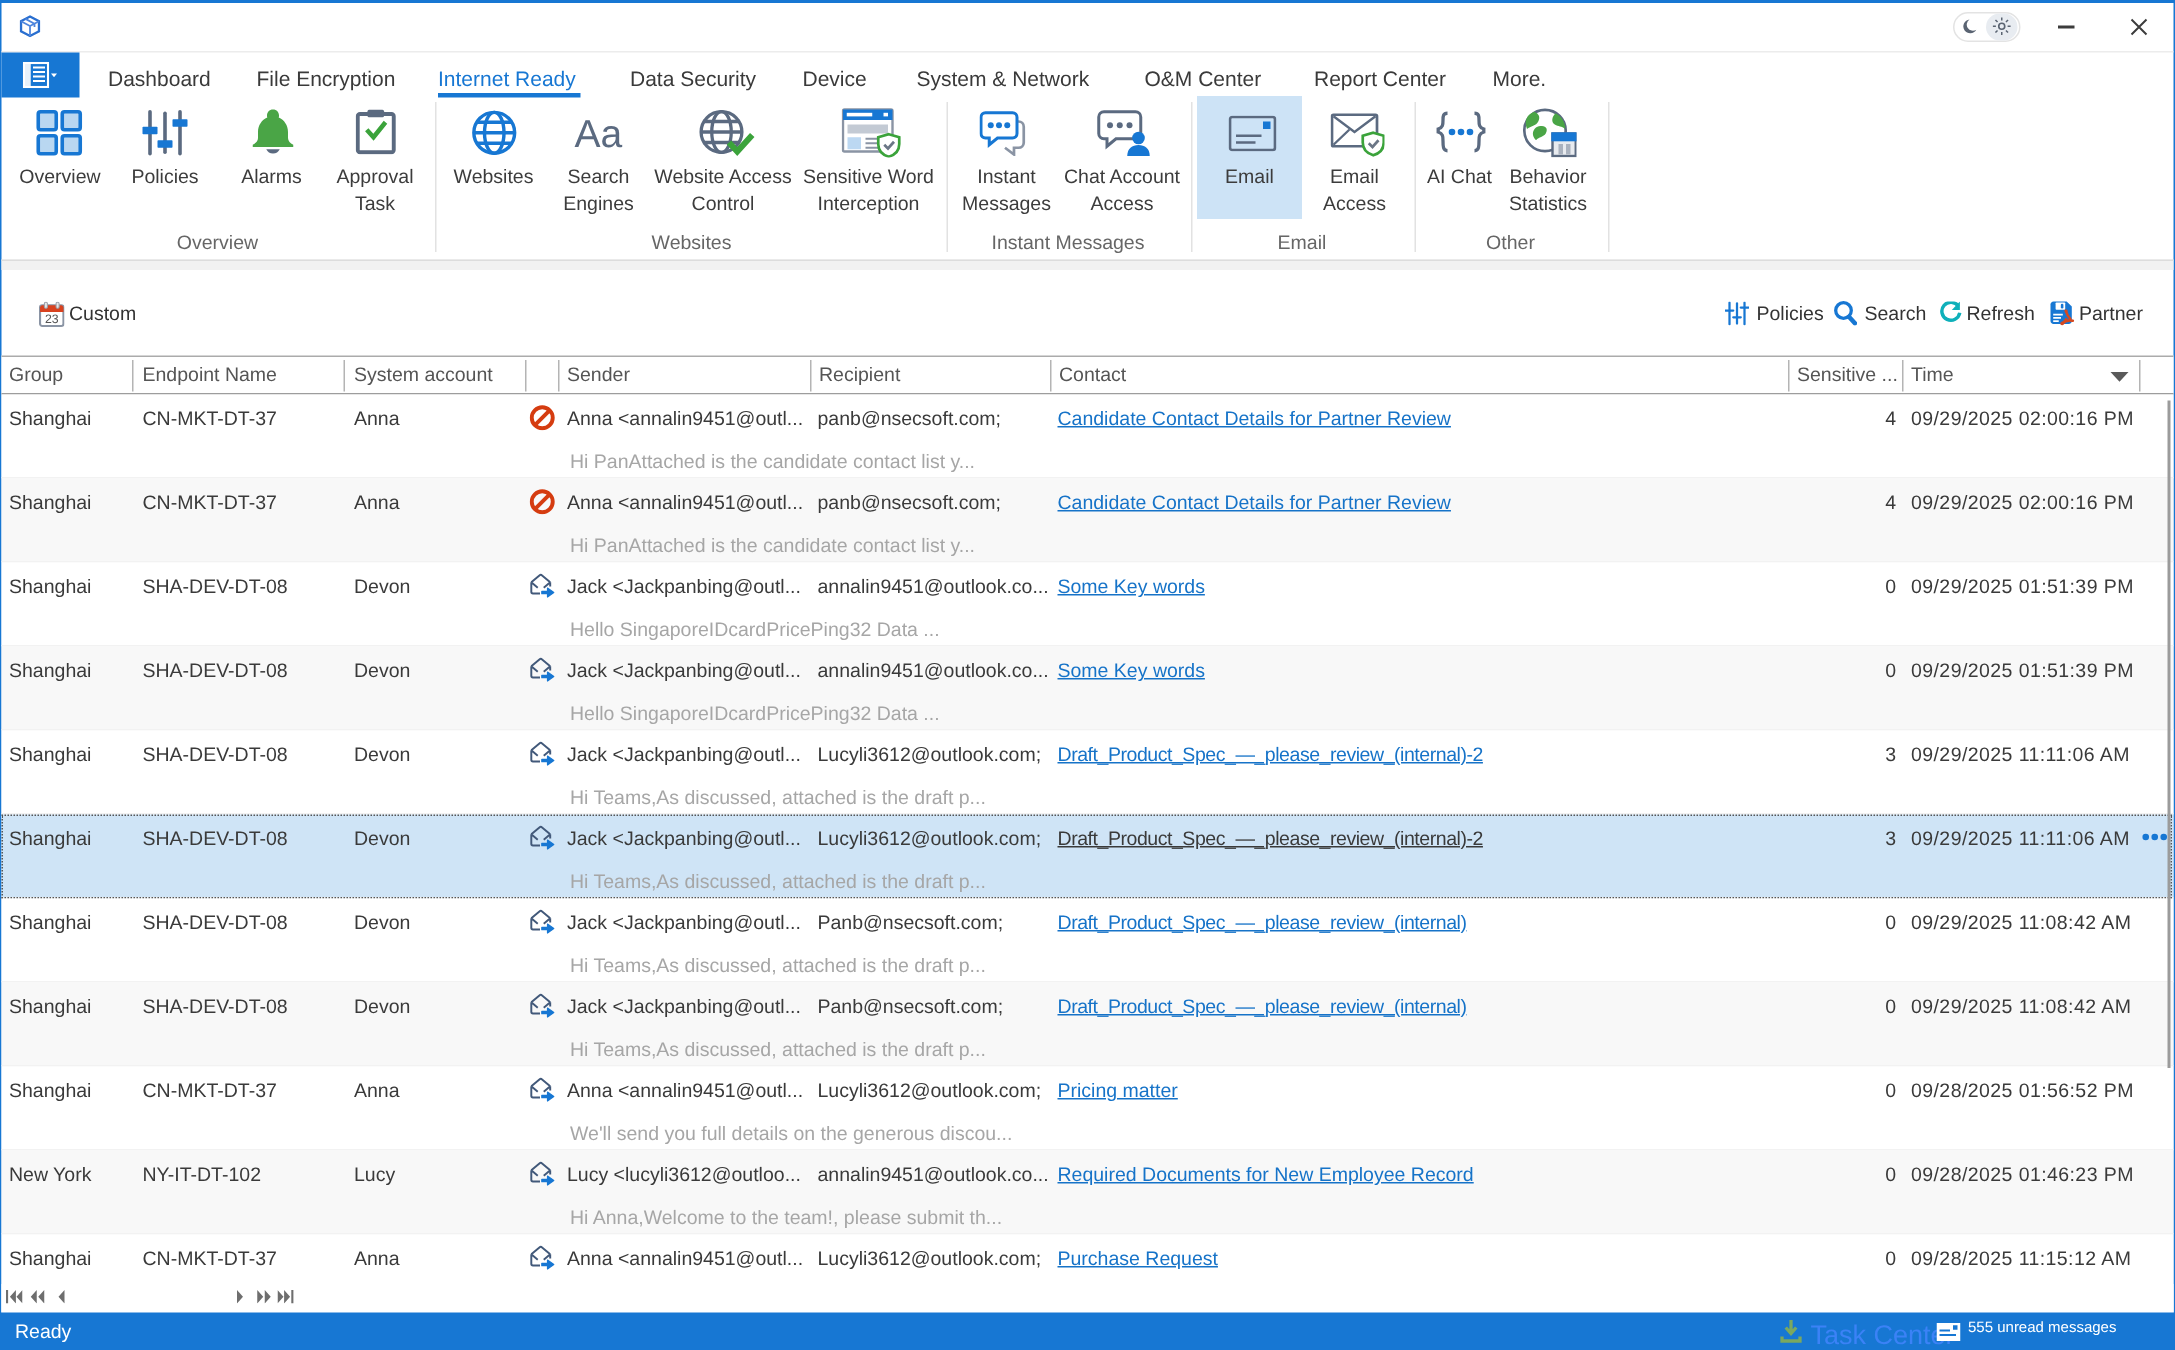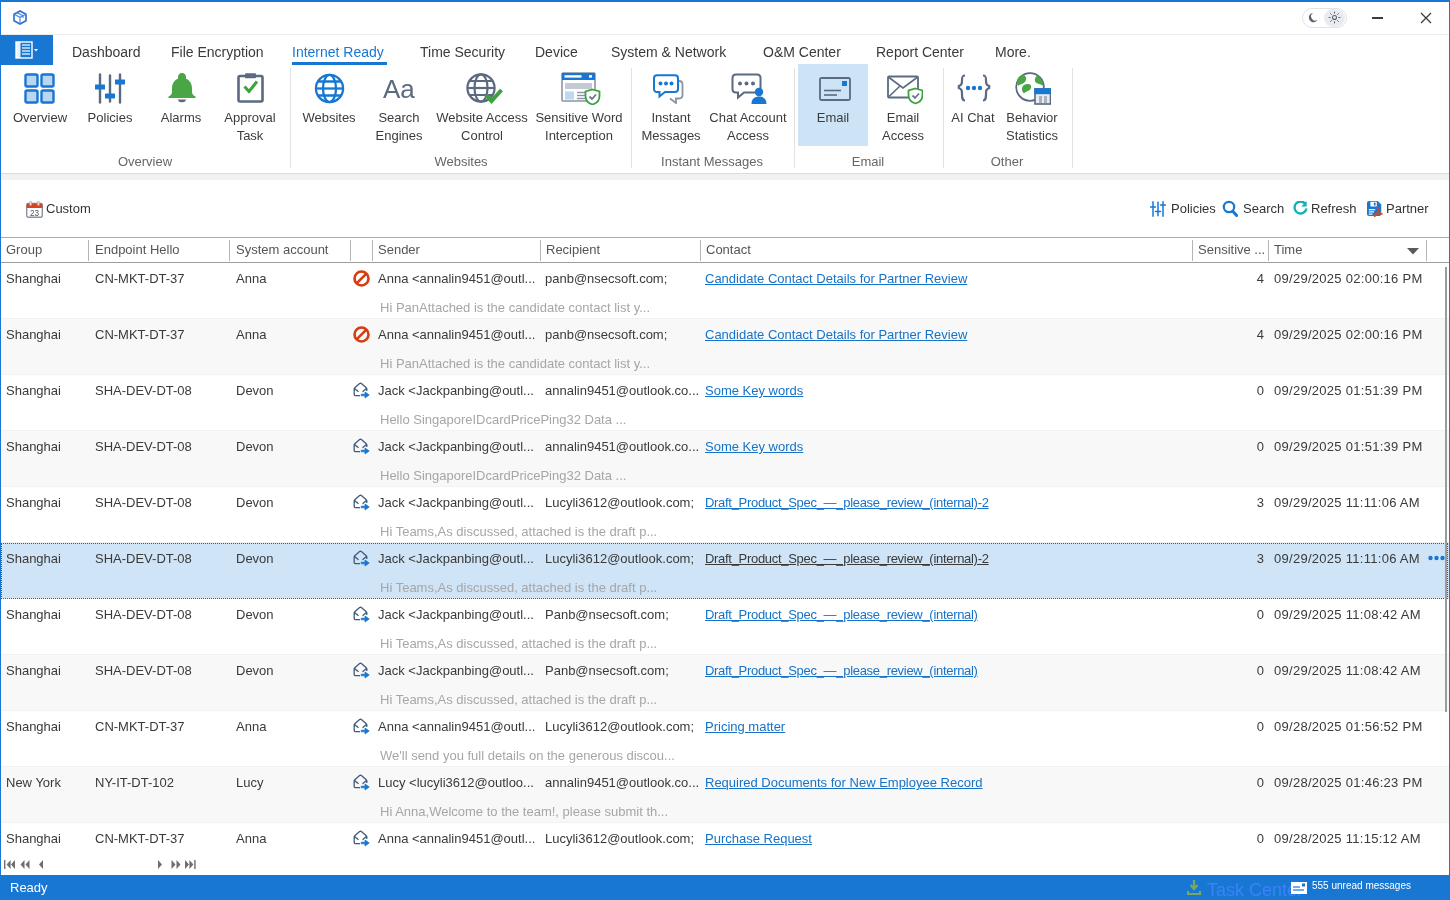--- a/index.html
+++ b/index.html
@@ -78,21 +78,21 @@
       <line x1="7" y1="4" x2="15" y2="4" stroke="#fff" stroke-width="1.2"></line>
       <line x1="7" y1="7" x2="15" y2="7" stroke="#fff" stroke-width="1.2"></line>
       <line x1="7" y1="10" x2="15" y2="10" stroke="#fff" stroke-width="1.2"></line>
       <line x1="7" y1="13" x2="15" y2="13" stroke="#fff" stroke-width="1.2"></line>
       <path d="M19 8 L23 8 L21 10.5 Z" fill="#fff"></path>
     </svg>
   </div>
   <div class="menuitem" style="left:72px">Dashboard</div>
   <div class="menuitem" style="left:171px">File Encryption</div>
   <div class="menuitem sel" style="left:292px">Internet Ready</div>
-  <div class="menuitem" style="left:420px">Time Security</div>
+  <div class="menuitem" style="left:420px">Data Security</div>
   <div class="menuitem" style="left:535px">Device</div>
   <div class="menuitem" style="left:611px">System &amp; Network</div>
   <div class="menuitem" style="left:763px">O&amp;M Center</div>
   <div class="menuitem" style="left:876px">Report Center</div>
   <div class="menuitem" style="left:995px">More.</div>
   <div class="menuunderline" style="left:292px;width:95px"></div>
 
   <div class="emailsel"></div>
   <div class="rsep" style="left:290px"></div>
   <div class="rsep" style="left:631px"></div>
@@ -292,21 +292,21 @@
       <path d="M15.9 13.8 C13.5 13.3 10.5 14 8.5 15.5"></path>
       <path d="M11.5 12.8 C10.6 14.2 9.8 15.2 8.8 15.9"></path>
     </g>
     <circle cx="8.7" cy="15.8" r="1.1" fill="#d6491f"></circle>
     <circle cx="11.4" cy="7.3" r="1" fill="#d6491f"></circle>
   </svg>
   <div class="tb-item" style="left:1386px">Partner</div>
 
   <div class="thead"></div>
   <div class="hcell" style="left:6px">Group</div>
-  <div class="hcell" style="left:95px">Endpoint Hello</div>
+  <div class="hcell" style="left:95px">Endpoint Name</div>
   <div class="hcell" style="left:236px">System account</div>
   <div class="hcell" style="left:378px">Sender</div>
   <div class="hcell" style="left:546px">Recipient</div>
   <div class="hcell" style="left:706px">Contact</div>
   <div class="hcell" style="left:1198px">Sensitive ...</div>
   <div class="hcell" style="left:1274px">Time</div>
   <div class="hdiv" style="left:88px"></div>
   <div class="hdiv" style="left:229px"></div>
   <div class="hdiv" style="left:350px"></div>
   <div class="hdiv" style="left:372px"></div>

